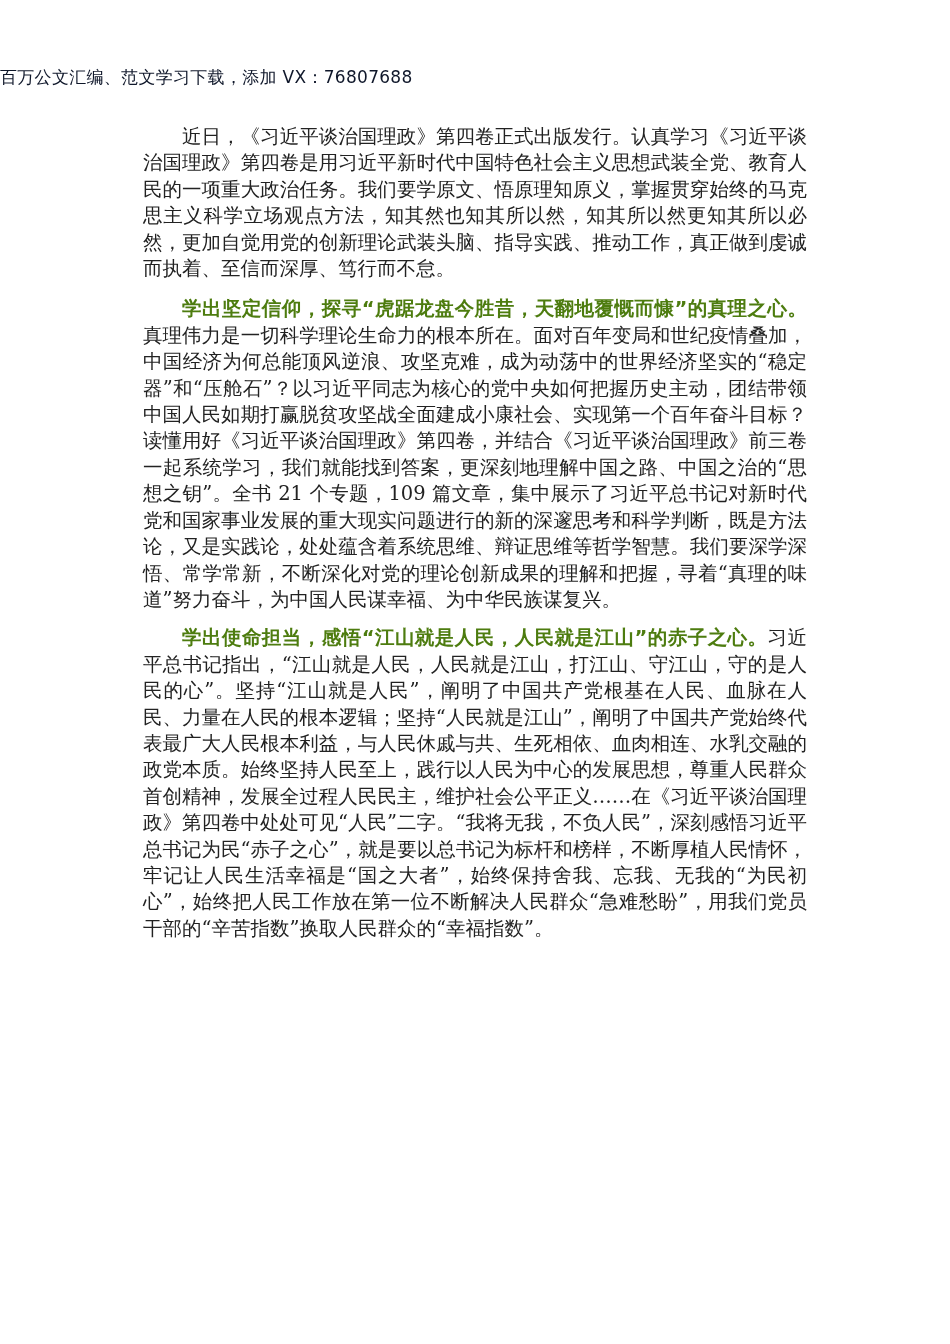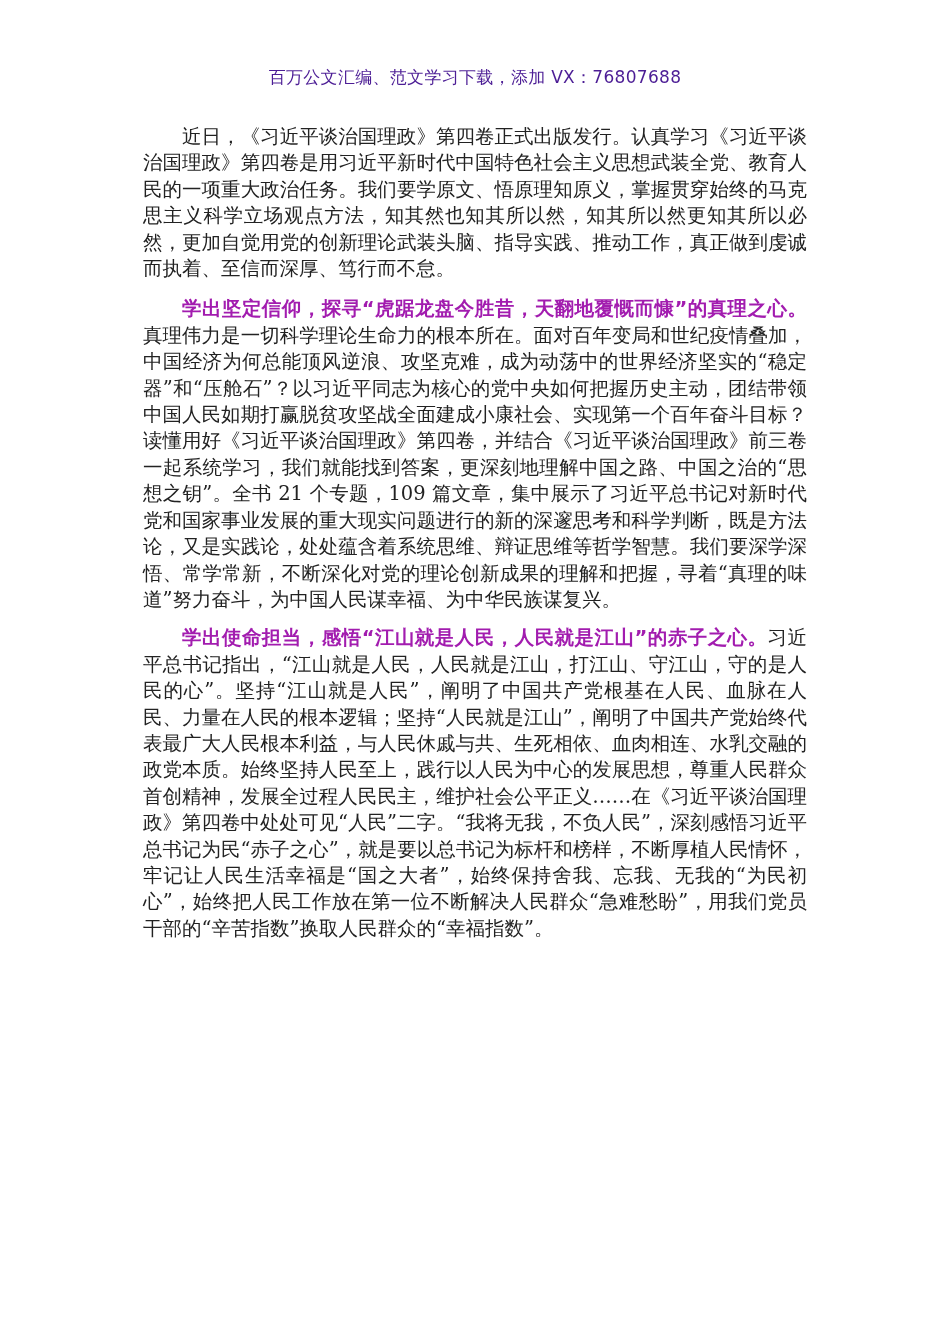--- a/index.html
+++ b/index.html
@@ -1,30 +1,30 @@
 <!DOCTYPE html>
 <html><head>
 <meta charset="utf-8">
 <style>
   html, body { margin: 0; padding: 0; background: #ffffff; }
   body { width: 950px; height: 1344px; overflow: hidden; position: relative; }
   .header {
-    position: absolute; top: 66px; left: 0; width: 950px; text-align: center;
-    color: #4c1d95; font-family: "DejaVu Sans", "Liberation Sans", sans-serif;
+    position: absolute; top: 66px; left: 0; width: 950px; 
+    color: #0f172a; font-family: "DejaVu Sans", "Liberation Sans", sans-serif;
     font-size: 17px; letter-spacing: 0.3px;
   }
   .content {
     position: absolute; top: 124px; left: 143px; width: 664px;
     font-family: "DejaVu Serif", "Liberation Serif", serif;
     font-size: 19.5px; line-height: 26.4px; color: #222222;
     text-align: justify; text-justify: inter-character;
   }
   .para { margin: 0 0 12px 0; text-indent: 2em; }
   .para.first { margin-bottom: 14px; }
-  .lead { font-weight: bold; font-family: "DejaVu Sans", "Liberation Sans", sans-serif; color: #a21caf; }
+  .lead { font-weight: bold; font-family: "DejaVu Sans", "Liberation Sans", sans-serif; color: #4d7c0f; }
 </style>
 </head>
 <body>
 
 <div class="header">百万公文汇编、范文学习下载，添加 VX：76807688</div>
 
 <div class="content">
   <p class="para first">
     <span class="lead"></span><span>近日，《习近平谈治国理政》第四卷正式出版发行。认真学习《习近平谈治国理政》第四卷是用习近平新时代中国特色社会主义思想武装全党、教育人民的一项重大政治任务。我们要学原文、悟原理知原义，掌握贯穿始终的马克思主义科学立场观点方法，知其然也知其所以然，知其所以然更知其所以必然，更加自觉用党的创新理论武装头脑、指导实践、推动工作，真正做到虔诚而执着、至信而深厚、笃行而不怠。</span>
   </p>

